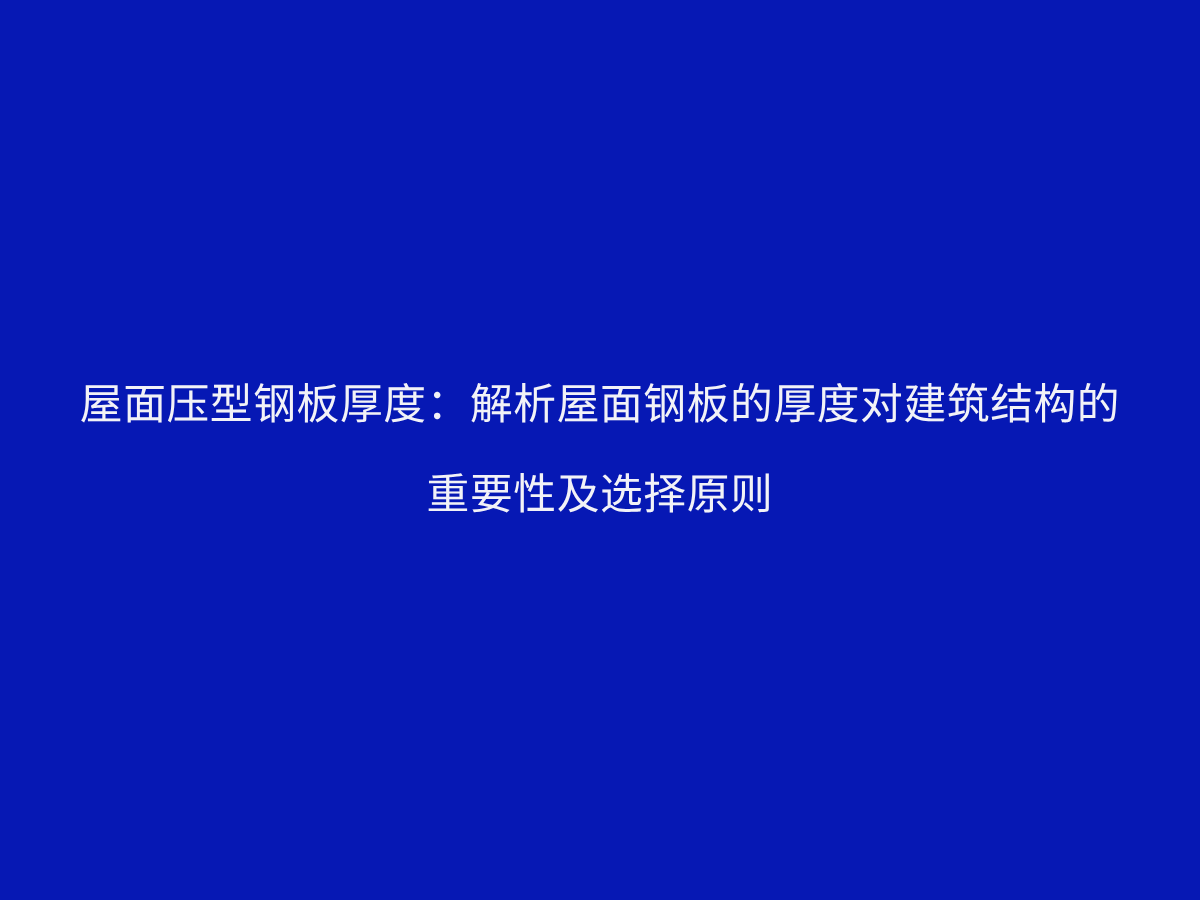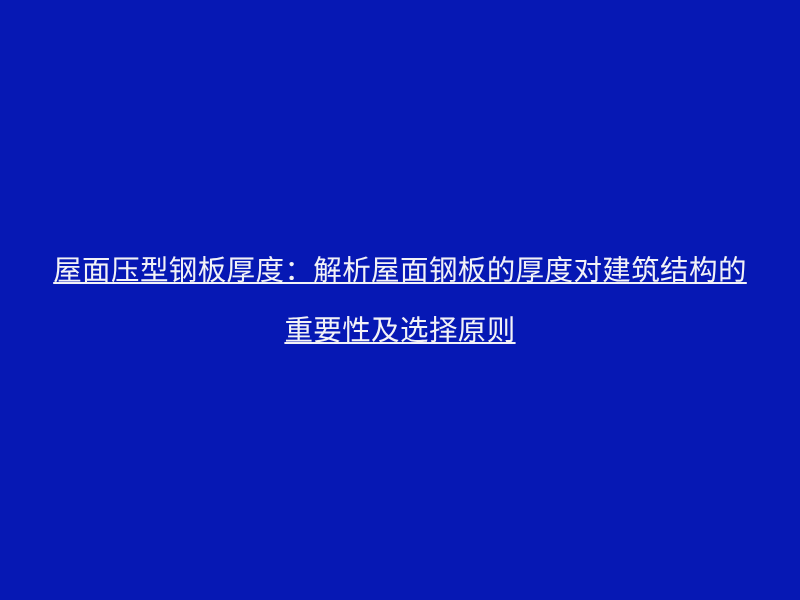--- a/index.html
+++ b/index.html
@@ -49,15 +49,15 @@
     letter-spacing: 0.4px;
     text-rendering: optimizeLegibility;
     -webkit-font-smoothing: antialiased;
   }
 </style>
 </head>
 <body style="background-color: rgb(6, 24, 180);">
 
 <div class="slide" style="background-color: rgb(6, 24, 180);">
   <div class="title-block">
-    <h1 class="slide-title" style="color: rgb(242, 242, 247); text-decoration: underline;">屋面压型钢板厚度：解析屋面钢板的厚度对建筑结构的重要性及选择原则</h1>
+    <h1 class="slide-title" style="color: rgb(242, 242, 247);">屋面压型钢板厚度：解析屋面钢板的厚度对建筑结构的重要性及选择原则</h1>
   </div>
 </div>
 
 </body></html>

